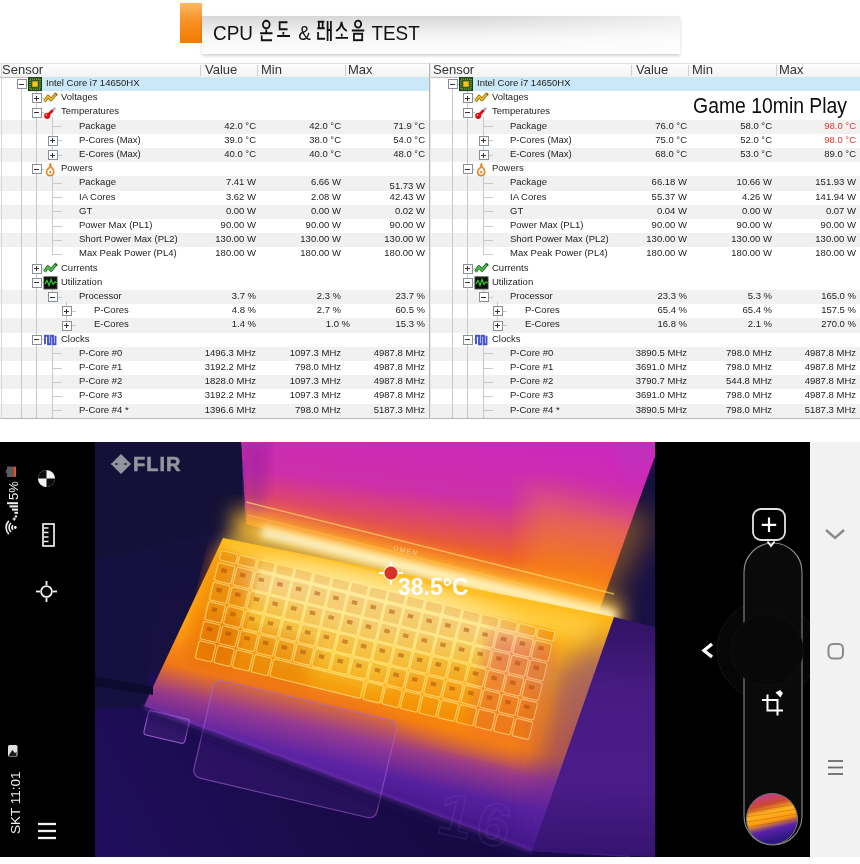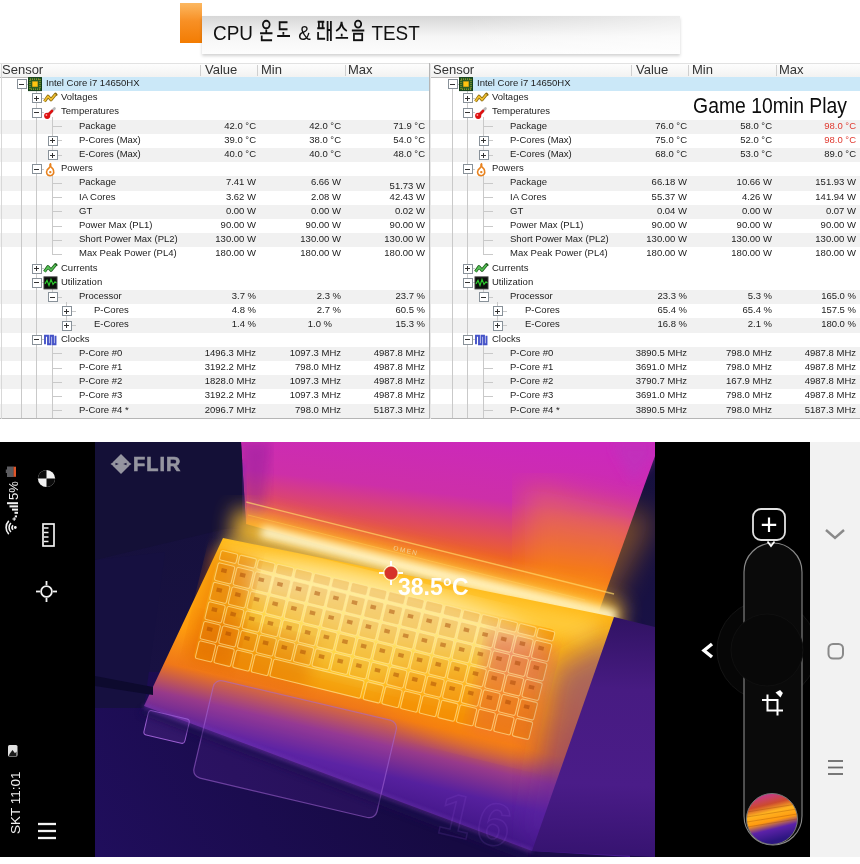--- a/index.html
+++ b/index.html
@@ -190,41 +190,41 @@
       <div class="rt" style="top:213.0px;left:79px">Processor</div>
       <div class="rv" style="top:213.0px;right:174px">3.7 %</div>
       <div class="rv" style="top:213.0px;right:89px">2.3 %</div>
       <div class="rv" style="top:213.0px;right:5px">23.7 %</div>
       <div class="rt" style="top:227.2px;left:94px">P-Cores</div>
       <div class="rv" style="top:227.2px;right:174px">4.8 %</div>
       <div class="rv" style="top:227.2px;right:89px">2.7 %</div>
       <div class="rv" style="top:227.2px;right:5px">60.5 %</div>
       <div class="rt" style="top:241.4px;left:94px">E-Cores</div>
       <div class="rv" style="top:241.4px;right:174px">1.4 %</div>
-      <div class="rv" style="top:241.4px;right:98px">1.0 %</div>
+      <div class="rv" style="top:241.4px;right:80px">1.0 %</div>
       <div class="rv" style="top:241.4px;right:5px">15.3 %</div>
       <div class="rt" style="top:255.6px;left:61px">Clocks</div>
       <div class="rt" style="top:269.8px;left:79px">P-Core #0</div>
       <div class="rv" style="top:269.8px;right:174px">1496.3 MHz</div>
       <div class="rv" style="top:269.8px;right:89px">1097.3 MHz</div>
       <div class="rv" style="top:269.8px;right:5px">4987.8 MHz</div>
       <div class="rt" style="top:284.0px;left:79px">P-Core #1</div>
       <div class="rv" style="top:284.0px;right:174px">3192.2 MHz</div>
       <div class="rv" style="top:284.0px;right:89px">798.0 MHz</div>
       <div class="rv" style="top:284.0px;right:5px">4987.8 MHz</div>
       <div class="rt" style="top:298.2px;left:79px">P-Core #2</div>
       <div class="rv" style="top:298.2px;right:174px">1828.0 MHz</div>
       <div class="rv" style="top:298.2px;right:89px">1097.3 MHz</div>
       <div class="rv" style="top:298.2px;right:5px">4987.8 MHz</div>
       <div class="rt" style="top:312.4px;left:79px">P-Core #3</div>
       <div class="rv" style="top:312.4px;right:174px">3192.2 MHz</div>
       <div class="rv" style="top:312.4px;right:89px">1097.3 MHz</div>
       <div class="rv" style="top:312.4px;right:5px">4987.8 MHz</div>
       <div class="rt" style="top:326.6px;left:79px">P-Core #4 *</div>
-      <div class="rv" style="top:326.6px;right:174px">2096.7 MHz</div>
+      <div class="rv" style="top:326.6px;right:174px">1396.6 MHz</div>
       <div class="rv" style="top:326.6px;right:89px">798.0 MHz</div>
       <div class="rv" style="top:326.6px;right:5px">5187.3 MHz</div>
     </div>
   </div>
 <div class="panel" style="left:431px">
     <div class="phead">
       <span style="left:2px">Sensor</span>
       <span style="left:205px">Value</span>
       <span style="left:261px">Min</span>
       <span style="left:348px">Max</span>
@@ -370,33 +370,33 @@
       <div class="rv" style="top:213.0px;right:174px">23.3 %</div>
       <div class="rv" style="top:213.0px;right:89px">5.3 %</div>
       <div class="rv" style="top:213.0px;right:5px">165.0 %</div>
       <div class="rt" style="top:227.2px;left:94px">P-Cores</div>
       <div class="rv" style="top:227.2px;right:174px">65.4 %</div>
       <div class="rv" style="top:227.2px;right:89px">65.4 %</div>
       <div class="rv" style="top:227.2px;right:5px">157.5 %</div>
       <div class="rt" style="top:241.4px;left:94px">E-Cores</div>
       <div class="rv" style="top:241.4px;right:174px">16.8 %</div>
       <div class="rv" style="top:241.4px;right:89px">2.1 %</div>
-      <div class="rv" style="top:241.4px;right:5px">180.0 %</div>
+      <div class="rv" style="top:241.4px;right:5px">270.0 %</div>
       <div class="rt" style="top:255.6px;left:61px">Clocks</div>
       <div class="rt" style="top:269.8px;left:79px">P-Core #0</div>
       <div class="rv" style="top:269.8px;right:174px">3890.5 MHz</div>
       <div class="rv" style="top:269.8px;right:89px">798.0 MHz</div>
       <div class="rv" style="top:269.8px;right:5px">4987.8 MHz</div>
       <div class="rt" style="top:284.0px;left:79px">P-Core #1</div>
       <div class="rv" style="top:284.0px;right:174px">3691.0 MHz</div>
       <div class="rv" style="top:284.0px;right:89px">798.0 MHz</div>
       <div class="rv" style="top:284.0px;right:5px">4987.8 MHz</div>
       <div class="rt" style="top:298.2px;left:79px">P-Core #2</div>
       <div class="rv" style="top:298.2px;right:174px">3790.7 MHz</div>
-      <div class="rv" style="top:298.2px;right:89px">167.9 MHz</div>
+      <div class="rv" style="top:298.2px;right:89px">544.8 MHz</div>
       <div class="rv" style="top:298.2px;right:5px">4987.8 MHz</div>
       <div class="rt" style="top:312.4px;left:79px">P-Core #3</div>
       <div class="rv" style="top:312.4px;right:174px">3691.0 MHz</div>
       <div class="rv" style="top:312.4px;right:89px">798.0 MHz</div>
       <div class="rv" style="top:312.4px;right:5px">4987.8 MHz</div>
       <div class="rt" style="top:326.6px;left:79px">P-Core #4 *</div>
       <div class="rv" style="top:326.6px;right:174px">3890.5 MHz</div>
       <div class="rv" style="top:326.6px;right:89px">798.0 MHz</div>
       <div class="rv" style="top:326.6px;right:5px">5187.3 MHz</div>
       <div class="big" style="left:226px;top:16px;width:190px;transform:scaleX(0.88);transform-origin:100% 0">Game 10min Play</div>

